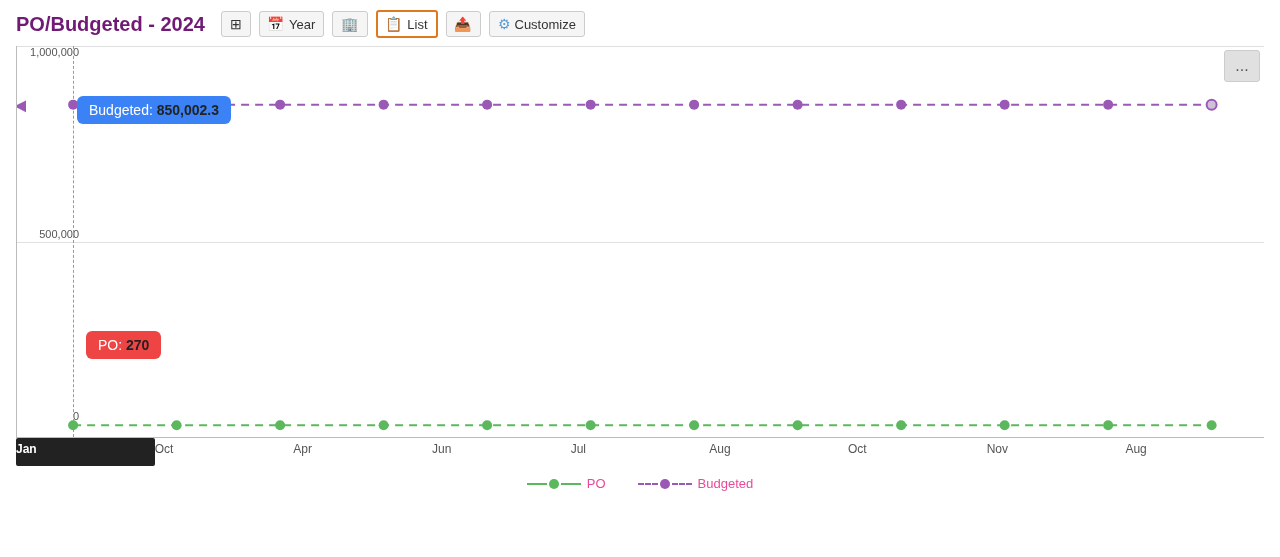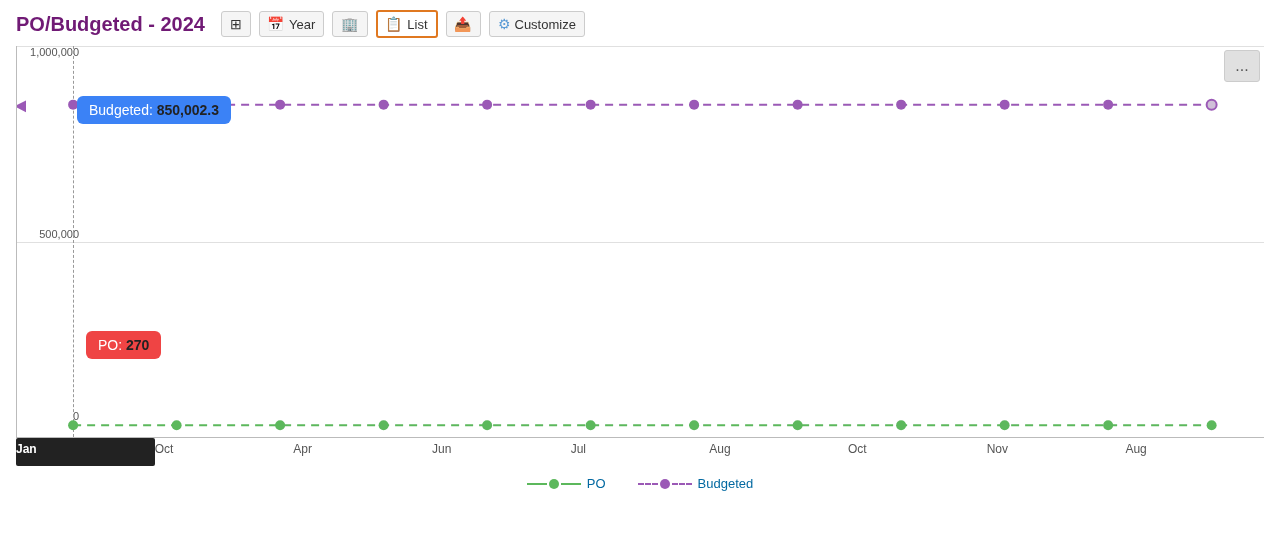--- a/index.html
+++ b/index.html
@@ -129,21 +129,21 @@
       display: flex;
       justify-content: center;
       gap: 32px;
       margin-top: 4px;
     }
     .legend-item {
       display: flex;
       align-items: center;
       gap: 6px;
       font-size: 13px;
-      color: #0369a1;
+      color: #ec4899;
     }
     .legend-line {
       display: flex;
       align-items: center;
       gap: 2px;
     }
     .legend-dot {
       width: 10px;
       height: 10px;
       border-radius: 50%;

